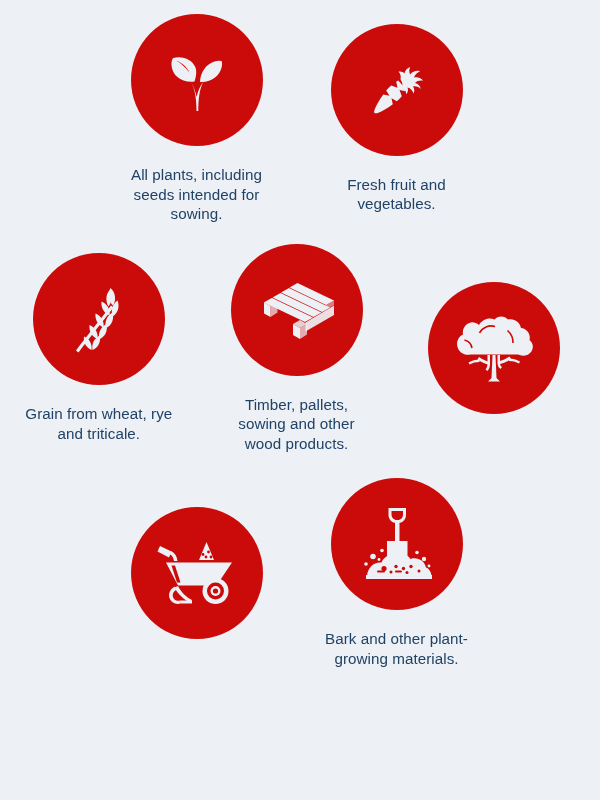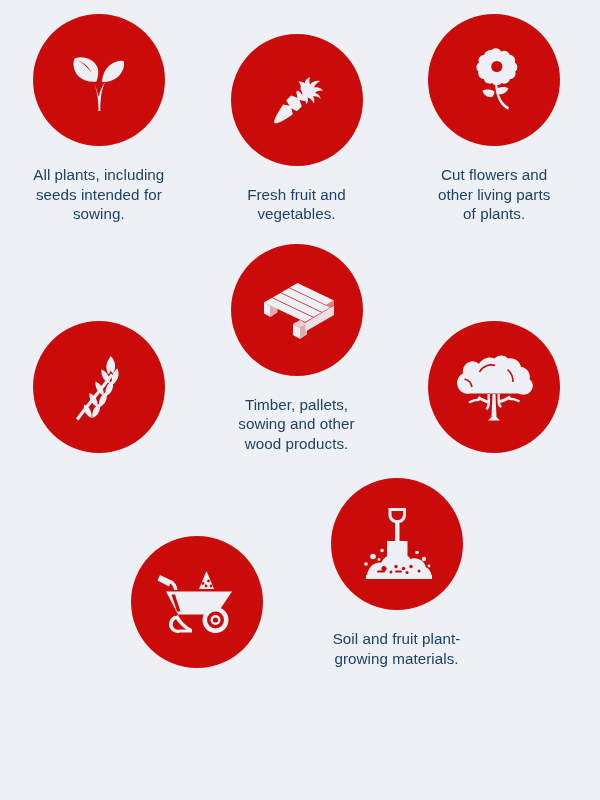--- a/index.html
+++ b/index.html
@@ -16,21 +16,21 @@
   }
   .board {
     position: relative;
     width: 600px;
     height: 800px;
     background: #edf0f5;
   }
   .row {
     display: flex;
     justify-content: center;
-    align-items: flex-end;
+    align-items: center;
     width: 593px;
   }
   #row-1 { padding-top: 14px; }
   #row-2 { padding-top: 20px; }
   #row-3 { padding-top: 25px; }
 
   .cell {
     width: 200px;
     display: flex;
     flex-direction: column;
@@ -86,37 +86,20 @@
           <svg width="74" height="74" viewBox="0 0 74 74" fill="#edf0f5">
             <path d="M38.2 27.5 C42 31.2 44.5 35 45.5 38.2 L39.5 37 L41.8 43.2 C40.5 44.8 38.8 46.5 36.8 48.2 L31.5 45.2 L32.8 51.2 C30.2 53.2 27.2 55.2 24 57 C19 59.8 15.5 61 14.5 60 C13.5 59 14.8 55.5 17.5 50.5 C19.3 47.2 21.3 44.2 23.3 41.5 L29.5 42.8 L26.2 37.5 C27.9 35.5 29.6 33.8 31.2 32.5 L37.5 34.8 L36.2 28.8 C36.9 28.3 37.6 27.9 38.2 27.5 Z"></path>
             <path d="M40.5 26 C41.2 23.5 40.5 20.8 38.5 18.8 C40.8 18.2 43 19 44.5 20.5 C45 17.5 47.2 15 50.2 14 C49 16.5 49 19.2 50.2 21.5 C52.5 18.5 56.5 17.2 60 18.2 C57.2 19.5 55 21.8 54 24.5 C57.5 23.5 61.2 24.8 63.2 27.8 C60.2 27.2 57.2 28 55 30 C58 30.5 60.2 33 60.8 36 C58.8 33.8 55.8 32.8 53 33.5 C54.5 35.5 54.8 38.2 53.5 40.5 C52.8 37.5 50.5 35.2 47.5 34.5 C48.5 36.8 48 39.5 46.2 41.2 C46.2 38.2 44.5 35.5 41.8 34.2 C42.8 32 42.5 29.5 41 27.5 Z"></path>
           </svg>
         </span>
       </div>
       <div class="caption">Fresh fruit and
 vegetables.</div>
     </div>
 
-    <div class="cell">
-      <div class="badge">
-        <span>
-          <svg width="68" height="72" viewBox="0 0 68 72" fill="#edf0f5">
-            <path d="M31.5 6 C34.8 3.2 39.2 4 41 7.5 C44.5 5.5 48.8 7.2 49.8 11 C53.8 11 56.2 15 54.8 18.5 C58 20.5 58.2 25.2 55.2 27.5 C56.5 31.2 53.8 35 50 35 C49 38.8 44.8 40.8 41.5 39 C39.2 42 34.5 42 32.2 39 C28.8 40.8 24.6 38.8 23.8 35 C20 35 17.2 31.2 18.5 27.5 C15.5 25.2 15.8 20.5 19 18.5 C17.5 15 20 11 24 11 C25 7.2 29 5.8 31.5 6 Z"></path>
-            <circle cx="36.8" cy="22.5" r="8.8" fill="#edf0f5"></circle>
-            <circle cx="36.8" cy="22.5" r="5.6" fill="#cb0a0a"></circle>
-            <path d="M35 40 C35.5 46 36.5 52 39.2 57 C41.5 61.2 44.5 64 48 65.8 L49 63.2 C45.8 61.5 43.2 59 41.2 55.5 C38.8 51 37.8 45.5 37.2 40 Z"></path>
-            <path d="M36.5 44.5 C40.5 42.5 45.2 42.5 48.5 44.2 C47 48 43.5 50.5 39.8 50.2 C37.8 50 36.5 47.5 36.5 44.5 Z"></path>
-            <path d="M34.5 47.5 C30.8 45.2 26 45 22.5 46.5 C23.5 50.5 26.8 53.2 30.5 53.2 C32.8 53.2 34.3 50.5 34.5 47.5 Z"></path>
-          </svg>
-        </span>
-      </div>
-      <div class="caption">Cut flowers and
-other living parts
-of plants.</div>
-    </div>
 
   </div>
 
   <div class="row" id="row-2">
 
     <div class="cell">
       <div class="badge">
         <span>
           <svg width="72" height="76" viewBox="0 0 72 76" fill="#edf0f5">
             <path d="M13 69.5 C23 56 36 40 48 24.5 L50.5 26.5 C38.5 42 25.5 58 15.5 71.5 Z"></path>
@@ -126,20 +109,22 @@
             <path d="M38.5 20.5 C44 22.5 47.5 28.5 46.5 34.5 C41 32.5 37.8 26.5 38.5 20.5 Z"></path>
             <path d="M49.5 31.5 C51.5 38 48.5 44.8 42.8 47.2 C41.2 41 44.2 34.2 49.5 31.5 Z"></path>
             <path d="M32.5 32.5 C38 34.5 41.5 40.5 40.5 46.5 C35 44.5 31.8 38.5 32.5 32.5 Z"></path>
             <path d="M43.5 43 C45.2 49.5 42 56 36.2 58.2 C34.8 52 38 45.5 43.5 43 Z"></path>
             <path d="M26.5 44 C32 46 35.5 52 34.5 58 C29 56 25.8 50 26.5 44 Z"></path>
             <path d="M36.8 54.5 C38.2 60.8 35 67 29.5 69 C28.2 63 31.5 56.8 36.8 54.5 Z"></path>
             <path d="M21 55.5 C26.2 57.5 29.5 63.2 28.5 69 C23.2 67 20.2 61.2 21 55.5 Z"></path>
           </svg>
         </span>
       </div>
+      <div class="caption">Grain from wheat, rye
+and triticale.</div>
     </div>
 
     <div class="cell">
       <div class="badge">
         <span>
           <svg width="84" height="72" viewBox="0 0 84 72" fill="#edf0f5">
             <g>
               <path d="M9 28.5 L17 24 L58 43.5 L50 48 Z"></path>
               <path d="M17.5 23.5 L25.5 19 L66.5 38.5 L58.5 43 Z"></path>
               <path d="M26 18.5 L34 14 L75 33.5 L67 38 Z"></path>
@@ -233,19 +218,19 @@
             <circle cx="27" cy="46.5" r="1.8" fill="#edf0f5"></circle>
             <circle cx="11" cy="60" r="1.8" fill="#edf0f5"></circle>
             <circle cx="24" cy="55.5" r="1.4" fill="#edf0f5"></circle>
             <circle cx="62" cy="48.5" r="1.8" fill="#edf0f5"></circle>
             <circle cx="69" cy="55" r="2.2" fill="#edf0f5"></circle>
             <circle cx="58" cy="56" r="1.4" fill="#edf0f5"></circle>
             <circle cx="74" cy="62" r="1.4" fill="#edf0f5"></circle>
           </svg>
         </span>
       </div>
-      <div class="caption">Soil and fruit plant-
+      <div class="caption">Bark and other plant-
 growing materials.</div>
     </div>
 
   </div>
 
 </div>
 
 </body></html>

